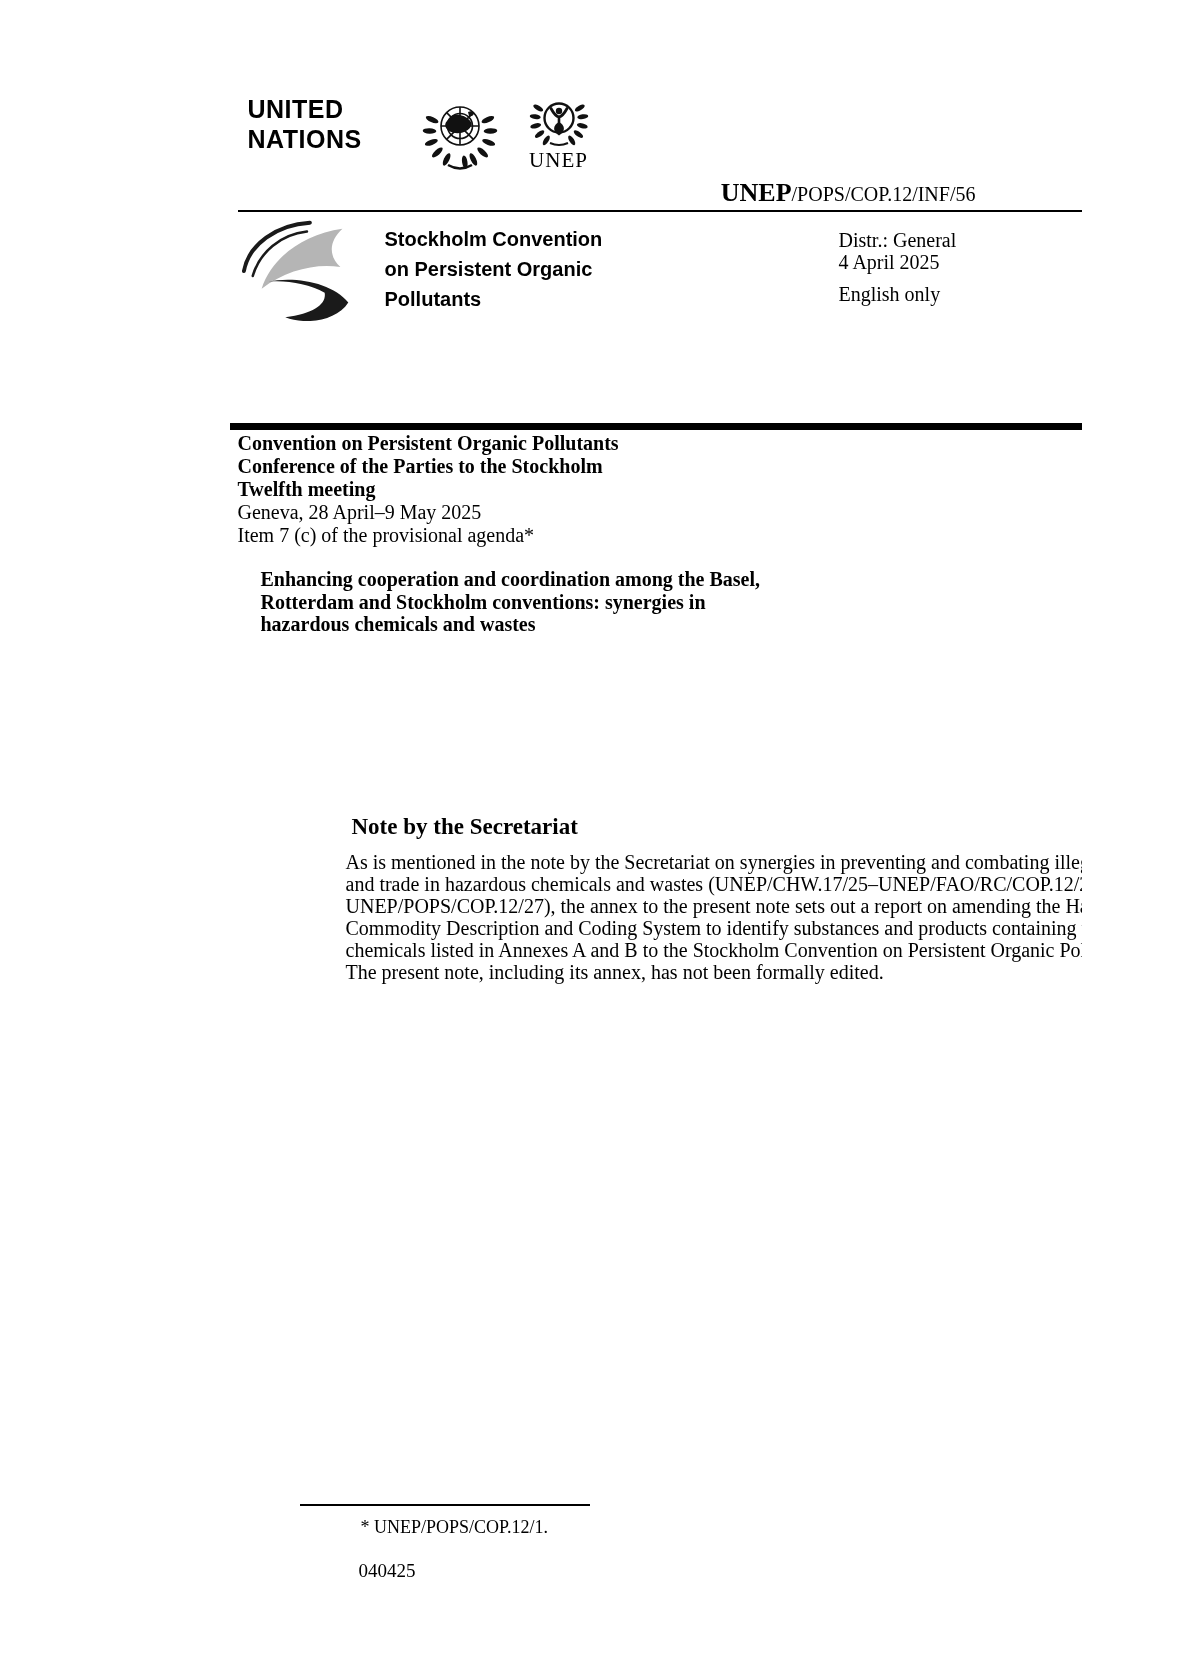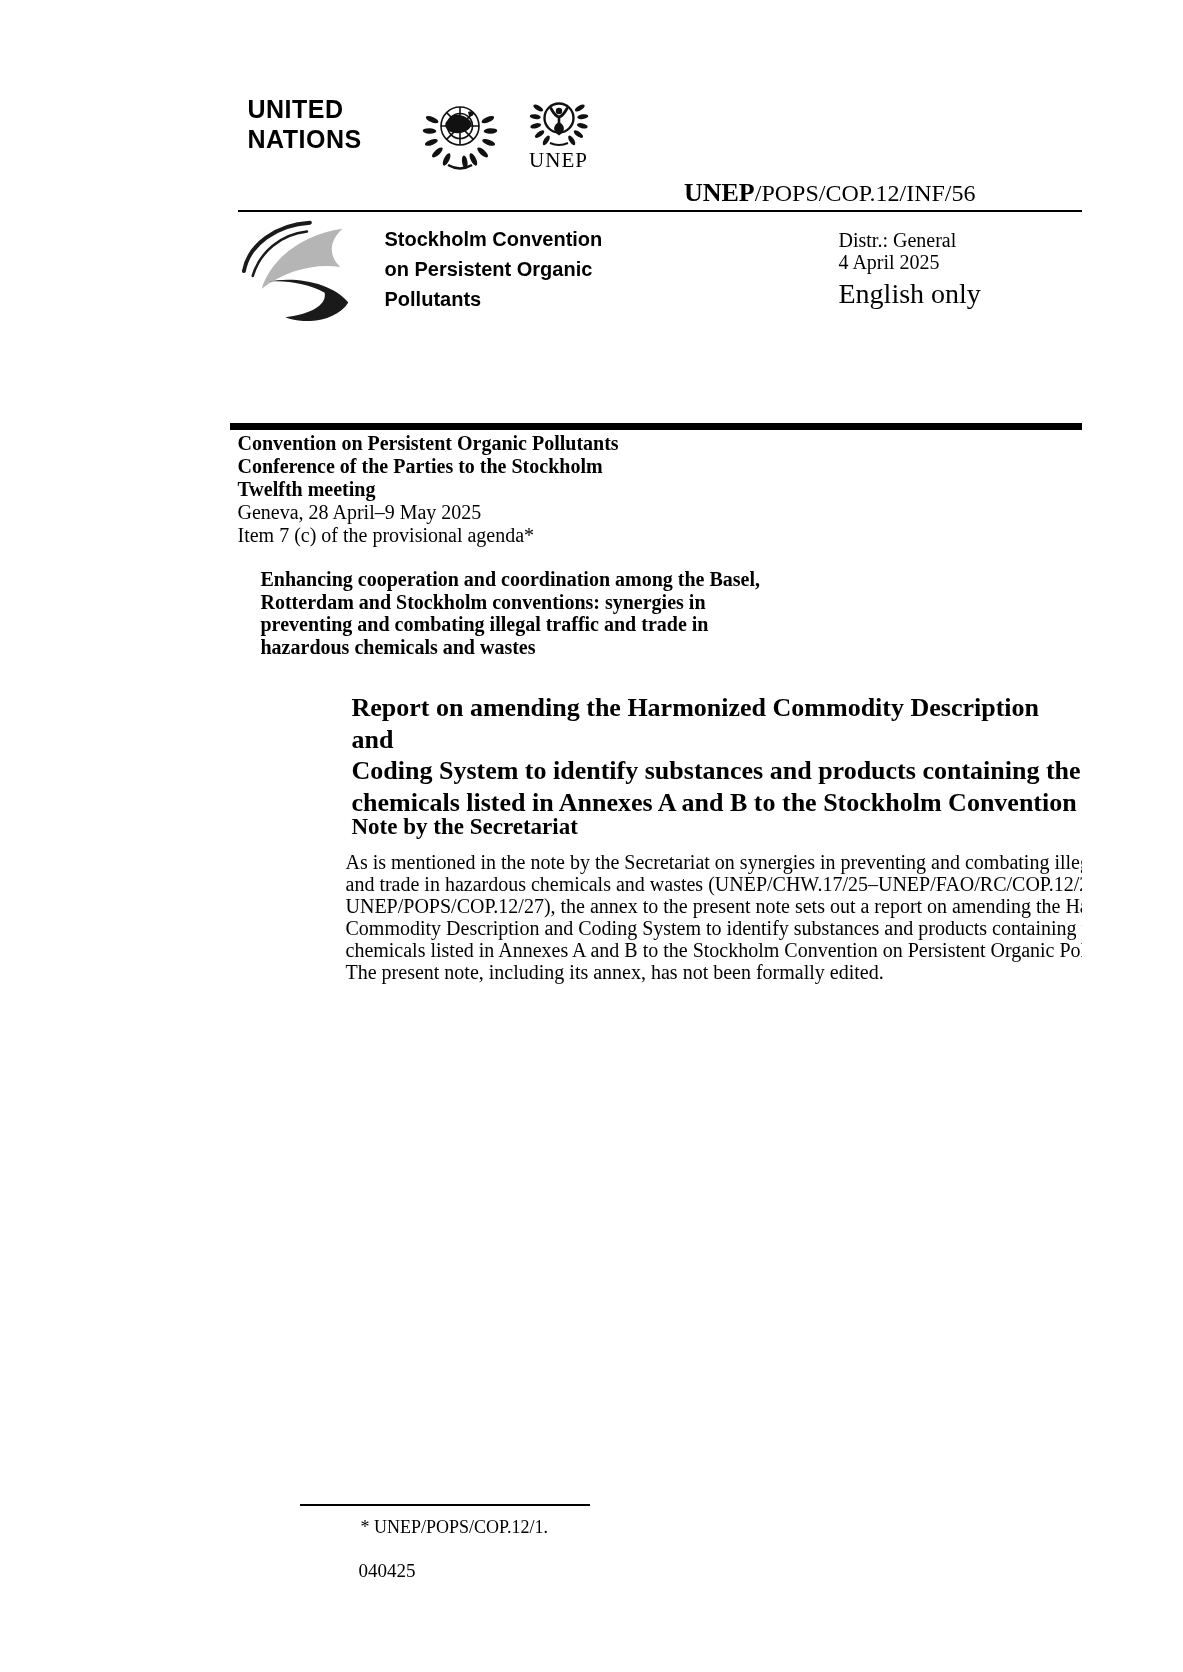--- a/index.html
+++ b/index.html
@@ -14,29 +14,29 @@
 
   .org-name { left:146px; top:94px; font-size:25px; line-height:30px;
               font-weight:bold; letter-spacing:0.5px; }
 
   .un-emblem   { left:314px; top:92px; }
   .unep-emblem { left:418px; top:90px; width:78px; text-align:center; }
   .unep-caption{ font-size:21px; line-height:21px; margin-top:-1px; letter-spacing:1px; }
 
   .doc-symbol { top:178px; right:106px; white-space:nowrap; }
   .sym-bold { font-weight:bold; font-size:26px; }
-  .sym-rest { font-size:24px; }
+  .sym-rest { font-size:20px; }
 
   .rule-top { left:136px; top:210px; width:940px; height:2px; background:#000; }
 
   .sc-logo { left:137px; top:219px; }
   .sc-name { left:283px; top:224px; font-size:20px; line-height:30px; font-weight:bold; }
 
   .distr-block { left:737px; top:229px; font-size:20px; line-height:22px; }
-  .lang-line   { left:737px; top:283px; font-size:28px; line-height:22px; }
+  .lang-line   { left:737px; top:283px; font-size:20px; line-height:22px; }
 
   .black-bar { left:128px; top:423px; width:958px; height:7px; background:#000; }
 
   .session-block { left:136px; top:432px; font-size:20px; line-height:23px; }
   .session-block .bold { font-weight:bold; }
 
   .subject-block { left:136px; top:568px; font-size:20px; line-height:22.5px; font-weight:bold;margin-left:23px; }
 
   .doc-title   { left:250px; top:692px; font-size:26px; line-height:31.5px; font-weight:bold; }
   .note-heading{ left:250px; top:814px; font-size:23px; font-weight:bold; }
@@ -143,29 +143,23 @@
     <div class="bold">Convention on Persistent Organic Pollutants</div>
     <div class="bold">Conference of the Parties to the Stockholm</div>
     <div class="bold">Twelfth meeting</div>
     <div>Geneva, 28 April–9 May 2025</div>
     <div>Item 7 (c) of the provisional agenda*</div>
   </div>
 
   <div class="abs subject-block">
     <div>Enhancing cooperation and coordination among the Basel,</div>
     <div>Rotterdam and Stockholm conventions: synergies in</div>
-    <div>preventing and combating illegal traffic and trade in</div>
     <div>hazardous chemicals and wastes</div>
   </div>
 
-  <div class="abs doc-title">
-    <div>Report on amending the Harmonized Commodity Description and</div>
-    <div>Coding System to identify substances and products containing the</div>
-    <div>chemicals listed in Annexes A and B to the Stockholm Convention</div>
-  </div>
 
   <div class="abs note-heading">Note by the Secretariat</div>
 
   <p class="abs body-par">As is mentioned in the note by the Secretariat on synergies in preventing and combating illegal traffic and trade in hazardous chemicals and wastes (UNEP/CHW.17/25–UNEP/FAO/RC/COP.12/24–UNEP/POPS/COP.12/27), the annex to the present note sets out a report on amending the Harmonized Commodity Description and Coding System to identify substances and products containing the chemicals listed in Annexes A and B to the Stockholm Convention on Persistent Organic Pollutants. The present note, including its annex, has not been formally edited.</p>
 
   <div class="abs footnote-rule"></div>
   <div class="abs footnote">* UNEP/POPS/COP.12/1.</div>
   <div class="abs job-number">040425</div>
 
 </div>

